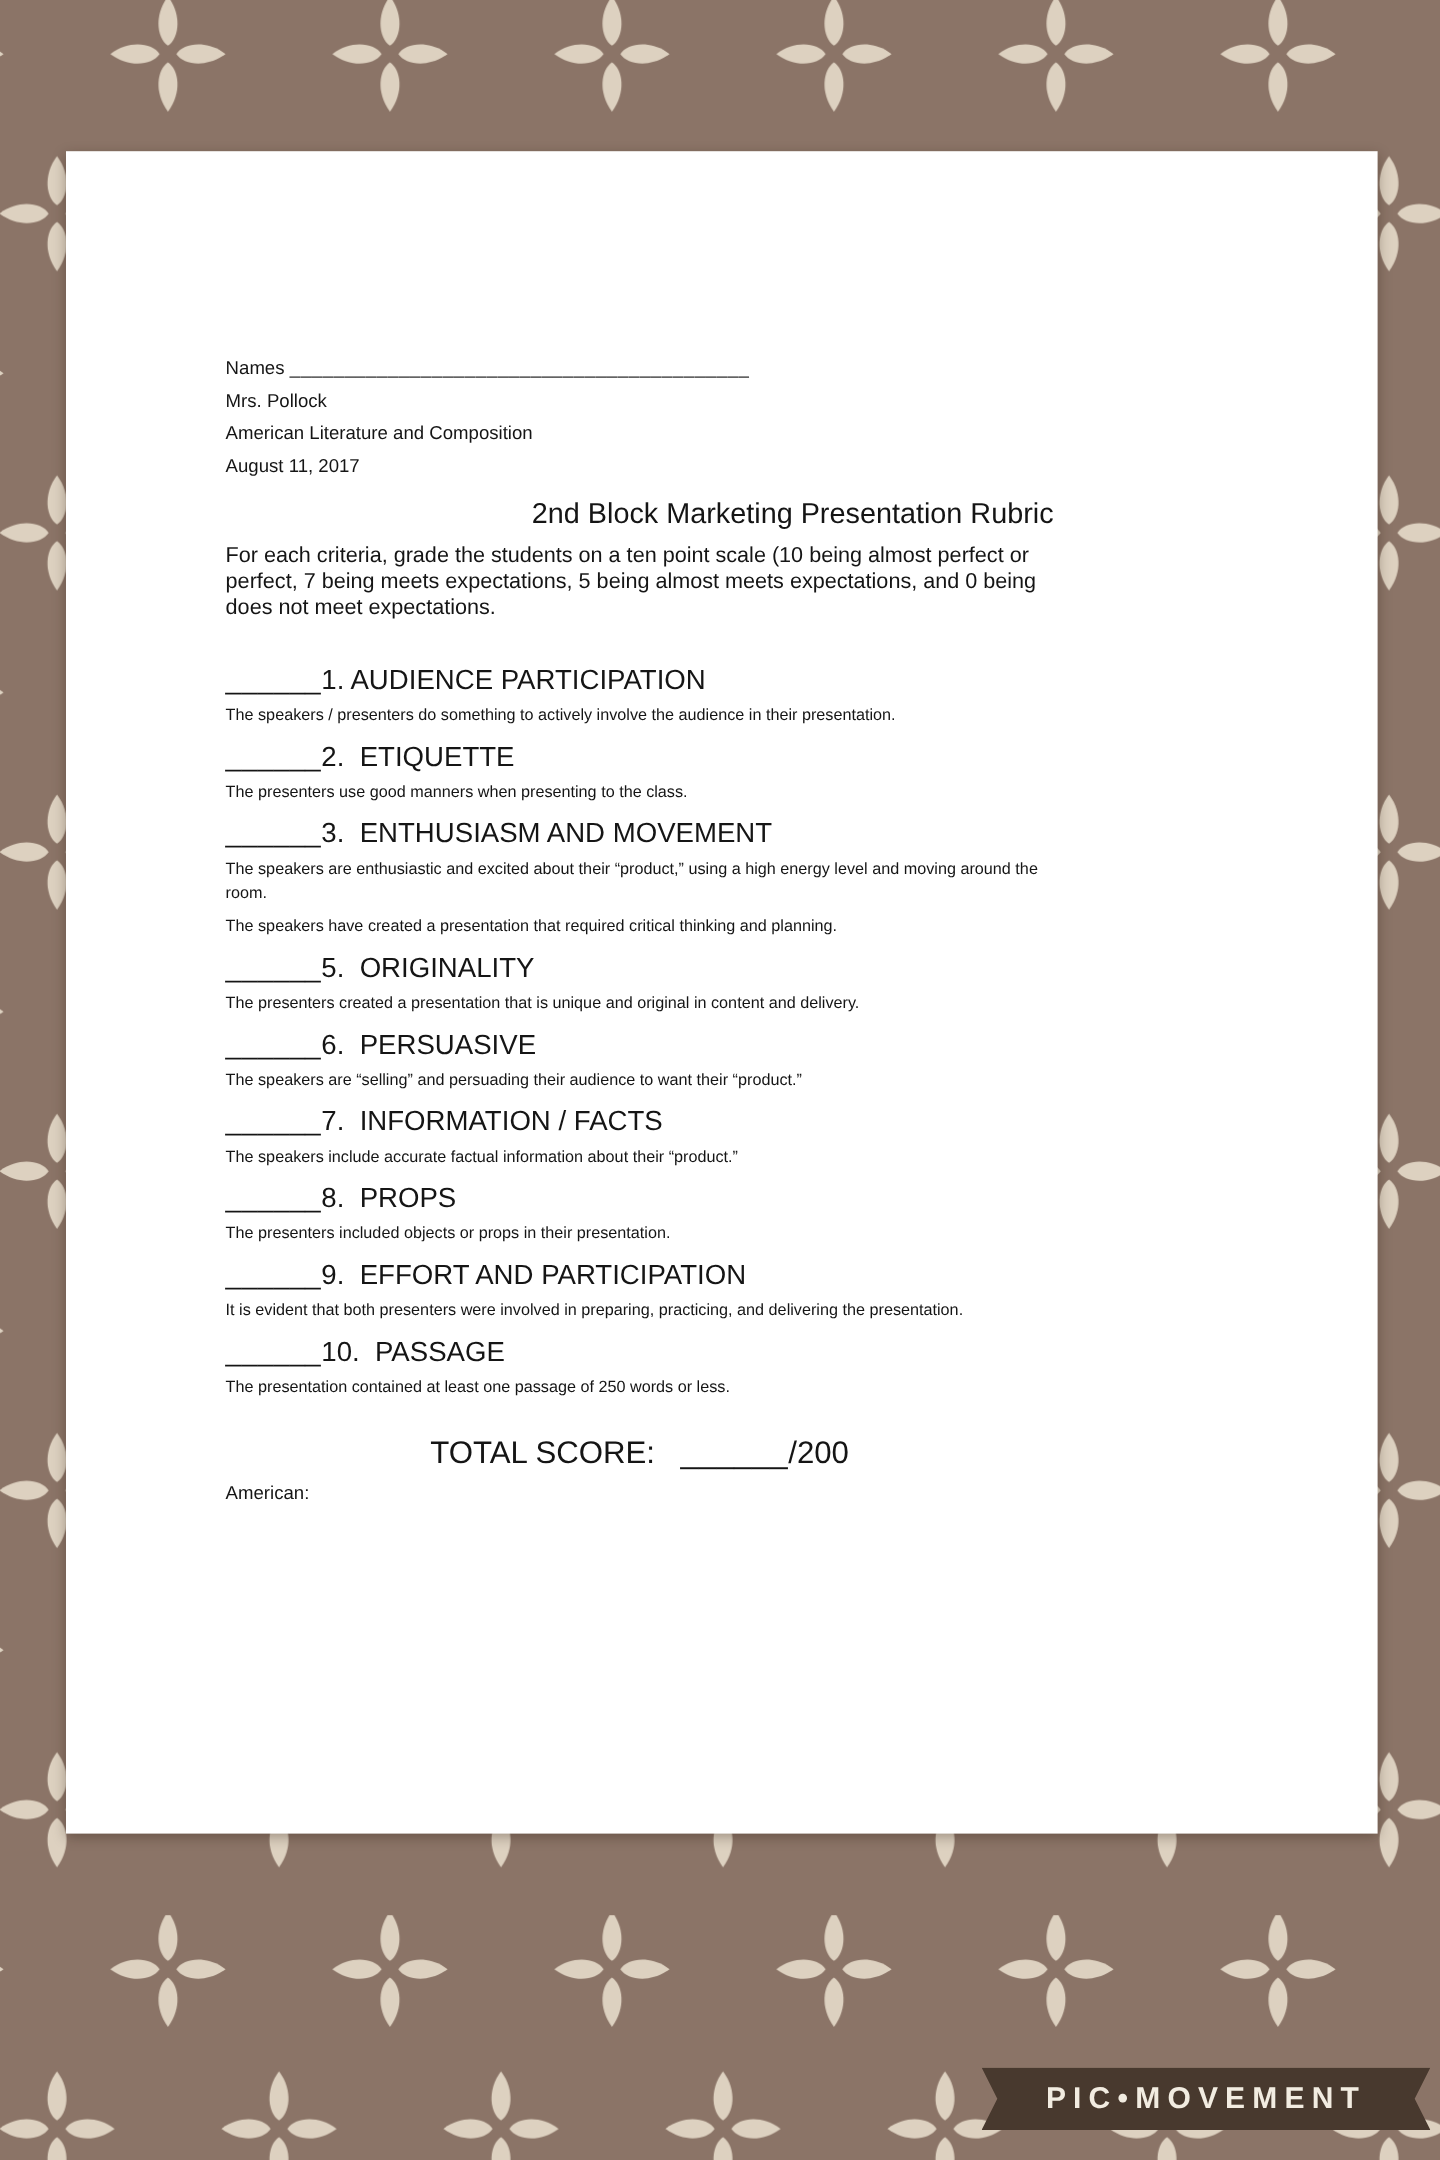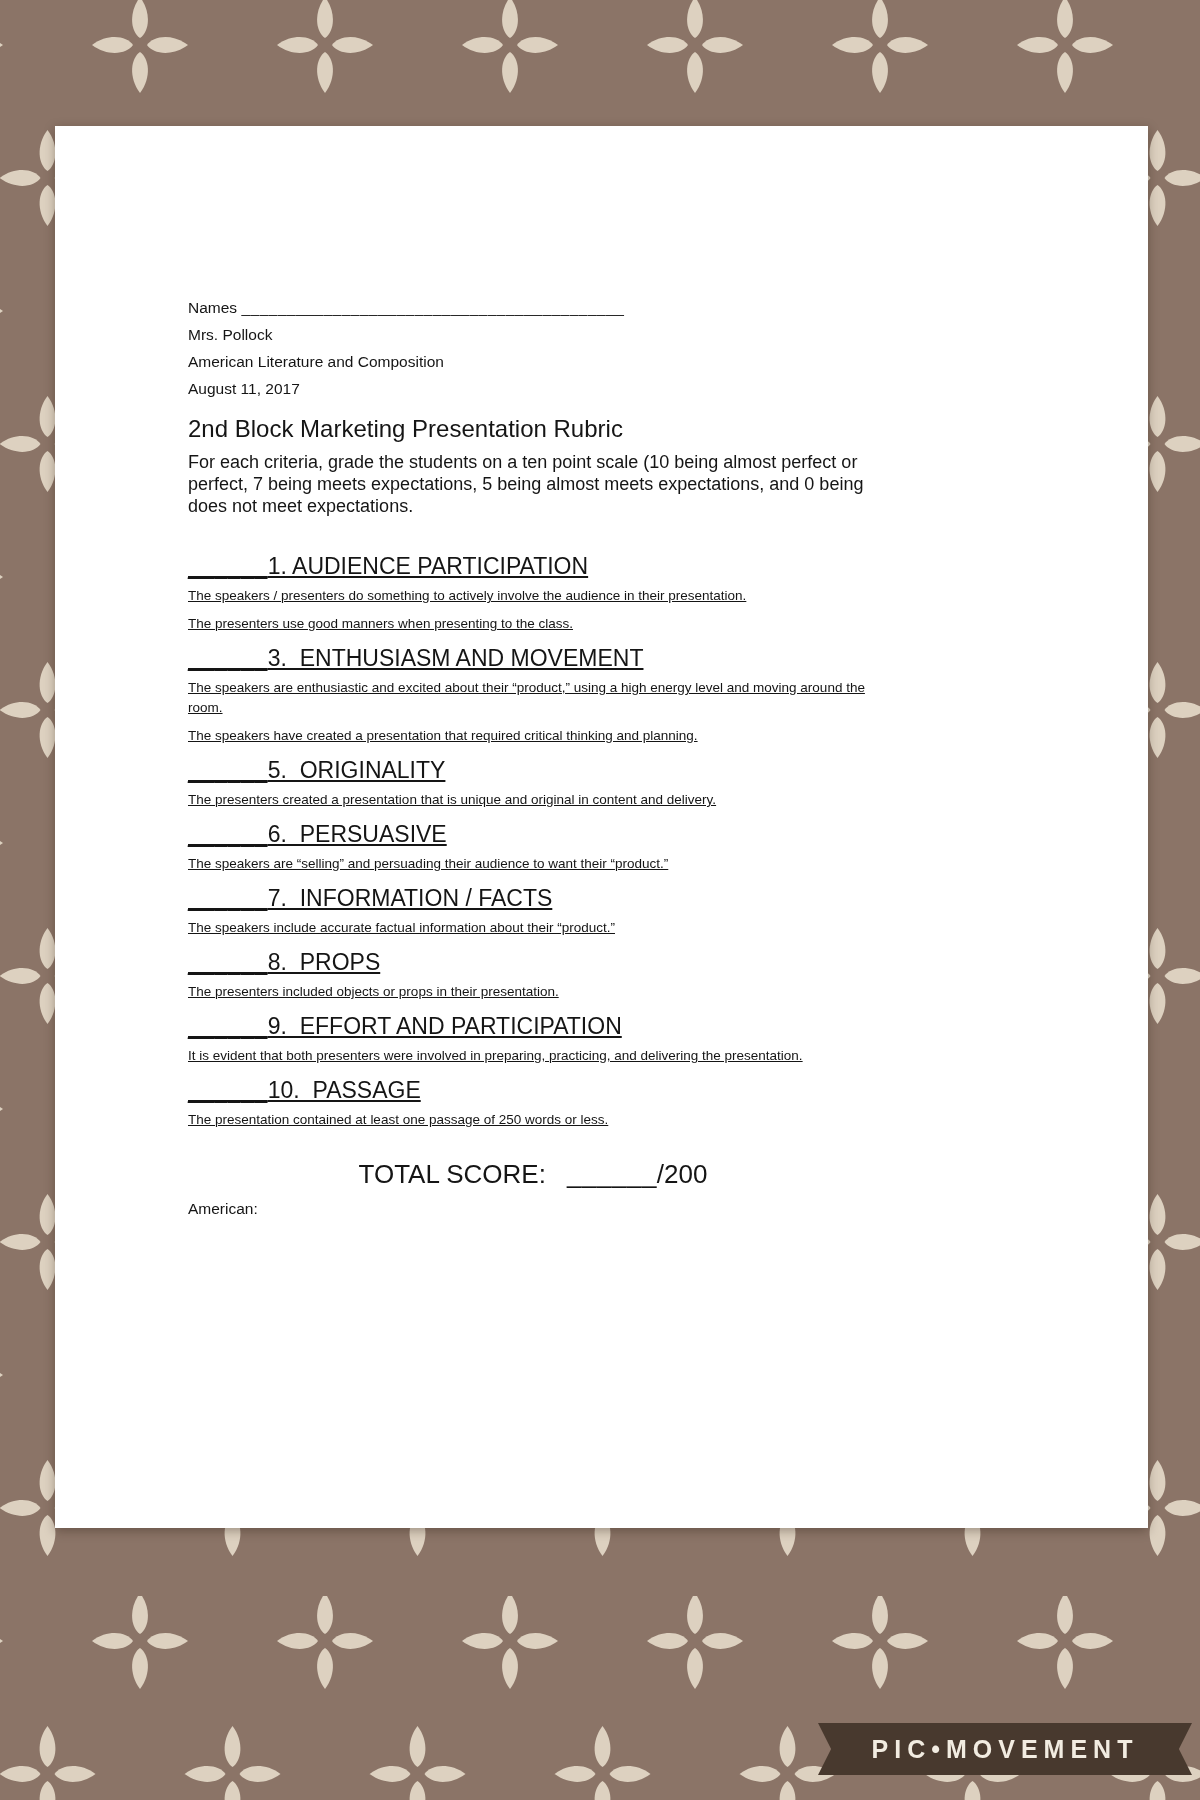--- a/index.html
+++ b/index.html
@@ -26,29 +26,29 @@
     position: absolute;
     left: 133px; top: 168px;
     width: 690px;
     color: #151515;
   }
   .hdr { font-size: 15.5px; line-height: 27px; }
   .hdr .blank-line { white-space: pre; letter-spacing: 0.5px; }
   .doc-title {
     font-size: 24px; line-height: 34px;
     margin-top: 10px;
-    text-align: left;
+    text-align: right;
     white-space: nowrap;
   }
   .instructions {
     font-size: 18px; line-height: 22px;
     margin-top: 5px;
   }
   .items { margin-top: 33px; }
-  .item { margin-bottom: 8px; text-decoration: underline; }
+  .item { margin-bottom: 8px; }
   .item-heading {
     font-size: 23px; line-height: 33px;
     white-space: pre;
   }
   .item-heading .blank { letter-spacing: 0.5px; }
   .item-desc {
     font-size: 13.5px; line-height: 20px;
     margin-top: 3px;
   }
   .total-line {
@@ -115,20 +115,21 @@
       <div class="instructions">For each criteria, grade the students on a ten point scale (10 being almost perfect or perfect, 7 being meets expectations, 5 being almost meets expectations, and 0 being does not meet expectations.</div>
 
       <div class="items">
 
         <div class="item">
           <div class="item-heading"><span class="blank">______</span><span>1. AUDIENCE PARTICIPATION</span></div>
           <div class="item-desc">The speakers / presenters do something to actively involve the audience in their presentation.</div>
         </div>
 
         <div class="item">
+          <div class="item-heading"><span class="blank">______</span><span>2.  ETIQUETTE</span></div>
           <div class="item-desc">The presenters use good manners when presenting to the class.</div>
         </div>
 
         <div class="item">
           <div class="item-heading"><span class="blank">______</span><span>3.  ENTHUSIASM AND MOVEMENT</span></div>
           <div class="item-desc">The speakers are enthusiastic and excited about their “product,” using a high energy level and moving around the room.</div>
         </div>
 
         <div class="item">
           <div class="item-desc">The speakers have created a presentation that required critical thinking and planning.</div>

